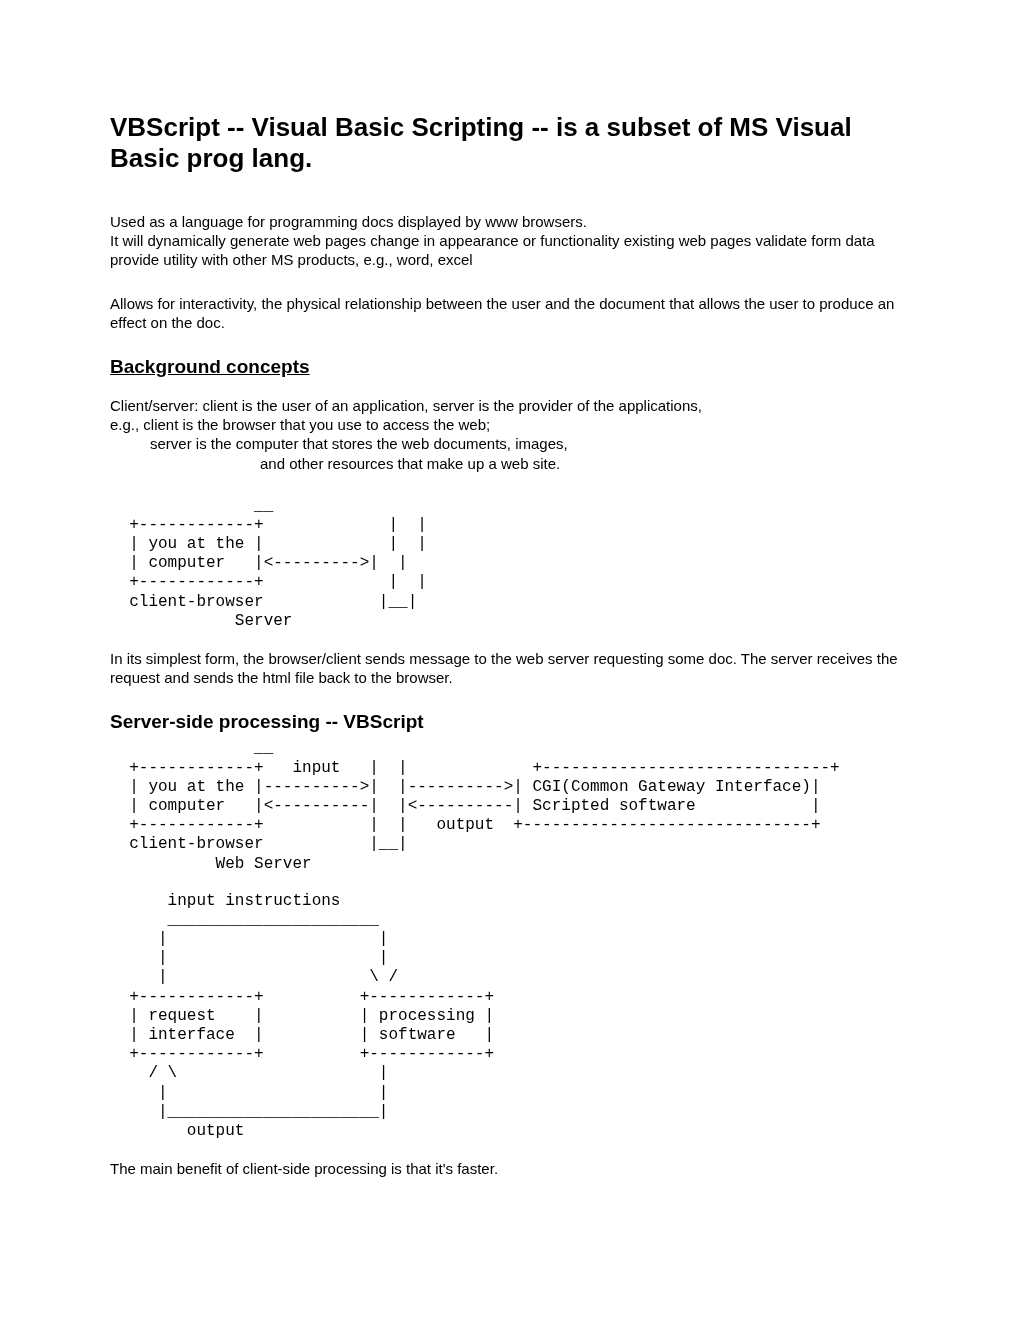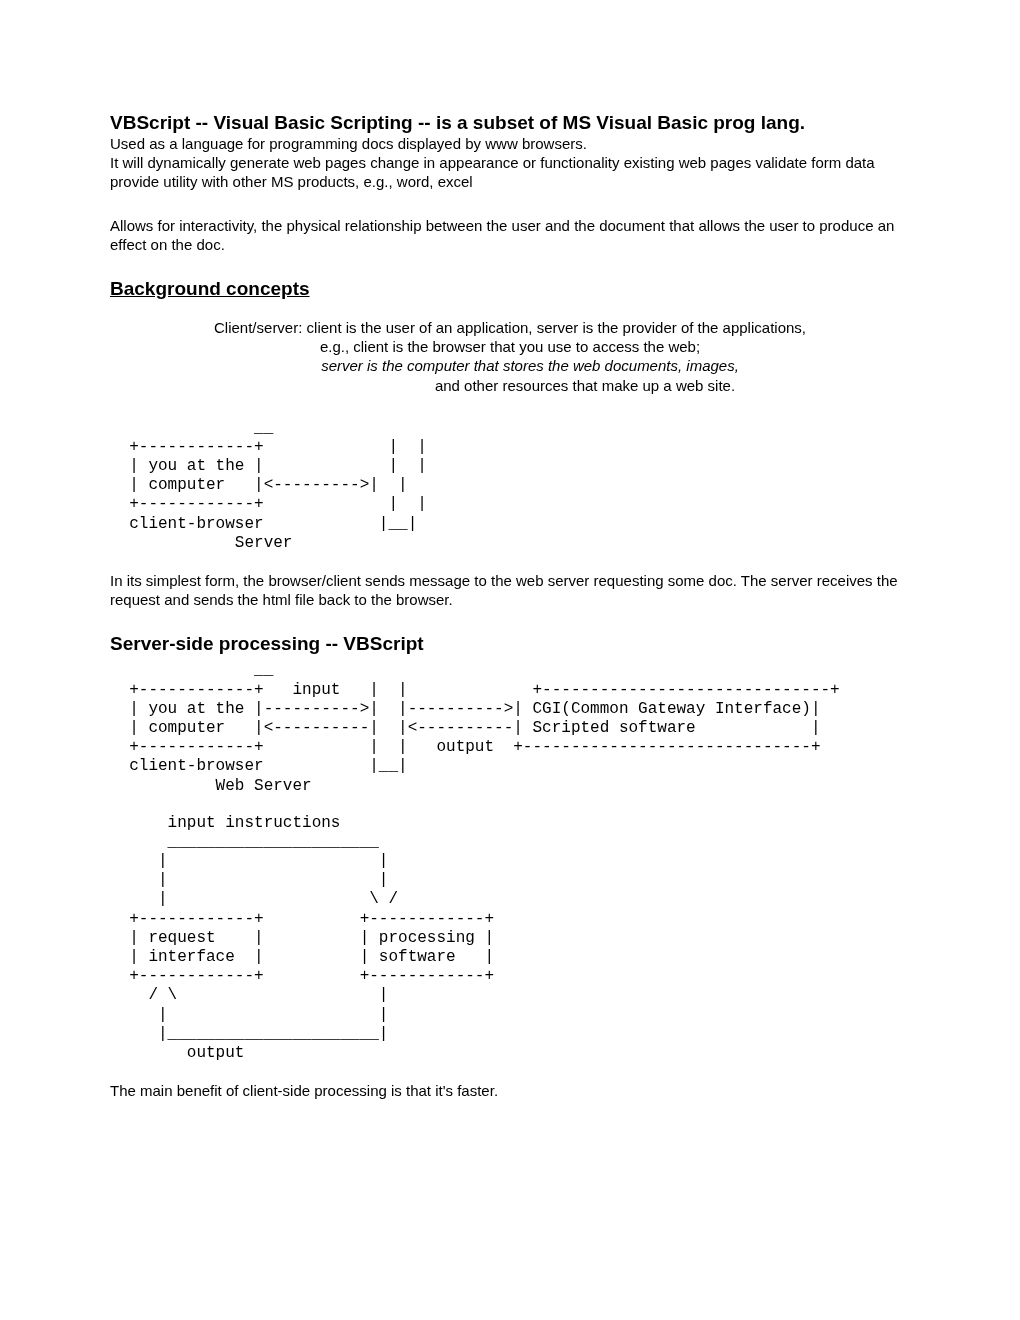--- a/index.html
+++ b/index.html
@@ -9,21 +9,22 @@
     font-family: "Trebuchet MS", "Lucida Sans", Verdana, sans-serif;
     color: #000;
     width: 1020px;
   }
   .page {
     padding: 112px 110px 60px 110px;
     box-sizing: border-box;
   }
   .title {
     font-weight: bold;
-    font-size: 19px;
+    font-size: 26px;
+    margin-bottom: 38px;
   }
   .para {
     font-size: 15px;
     line-height: 1.28;
     margin-bottom: 24px;
   }
   .para span {
     display: block;
   }
   .section-head {
@@ -34,23 +35,22 @@
     margin-bottom: 18px;
   }
   .subhead {
     font-weight: bold;
     font-size: 19px;
     margin-top: 14px;
     margin-bottom: 6px;
   }
   .indented {
     margin-left: 0;
-    text-align: center;
   }
-  .sub1 { margin-left: 40px; display: block; font-style: italic; }
+  .sub1 { margin-left: 40px; display: block; }
   .sub2 { margin-left: 150px; display: block; }
   pre.ascii {
     font-family: "Courier New", Courier, monospace;
     font-size: 16px;
     line-height: 1.2;
     white-space: pre;
     margin: 4px 0 18px 0;
   }
 </style>
 </head>

